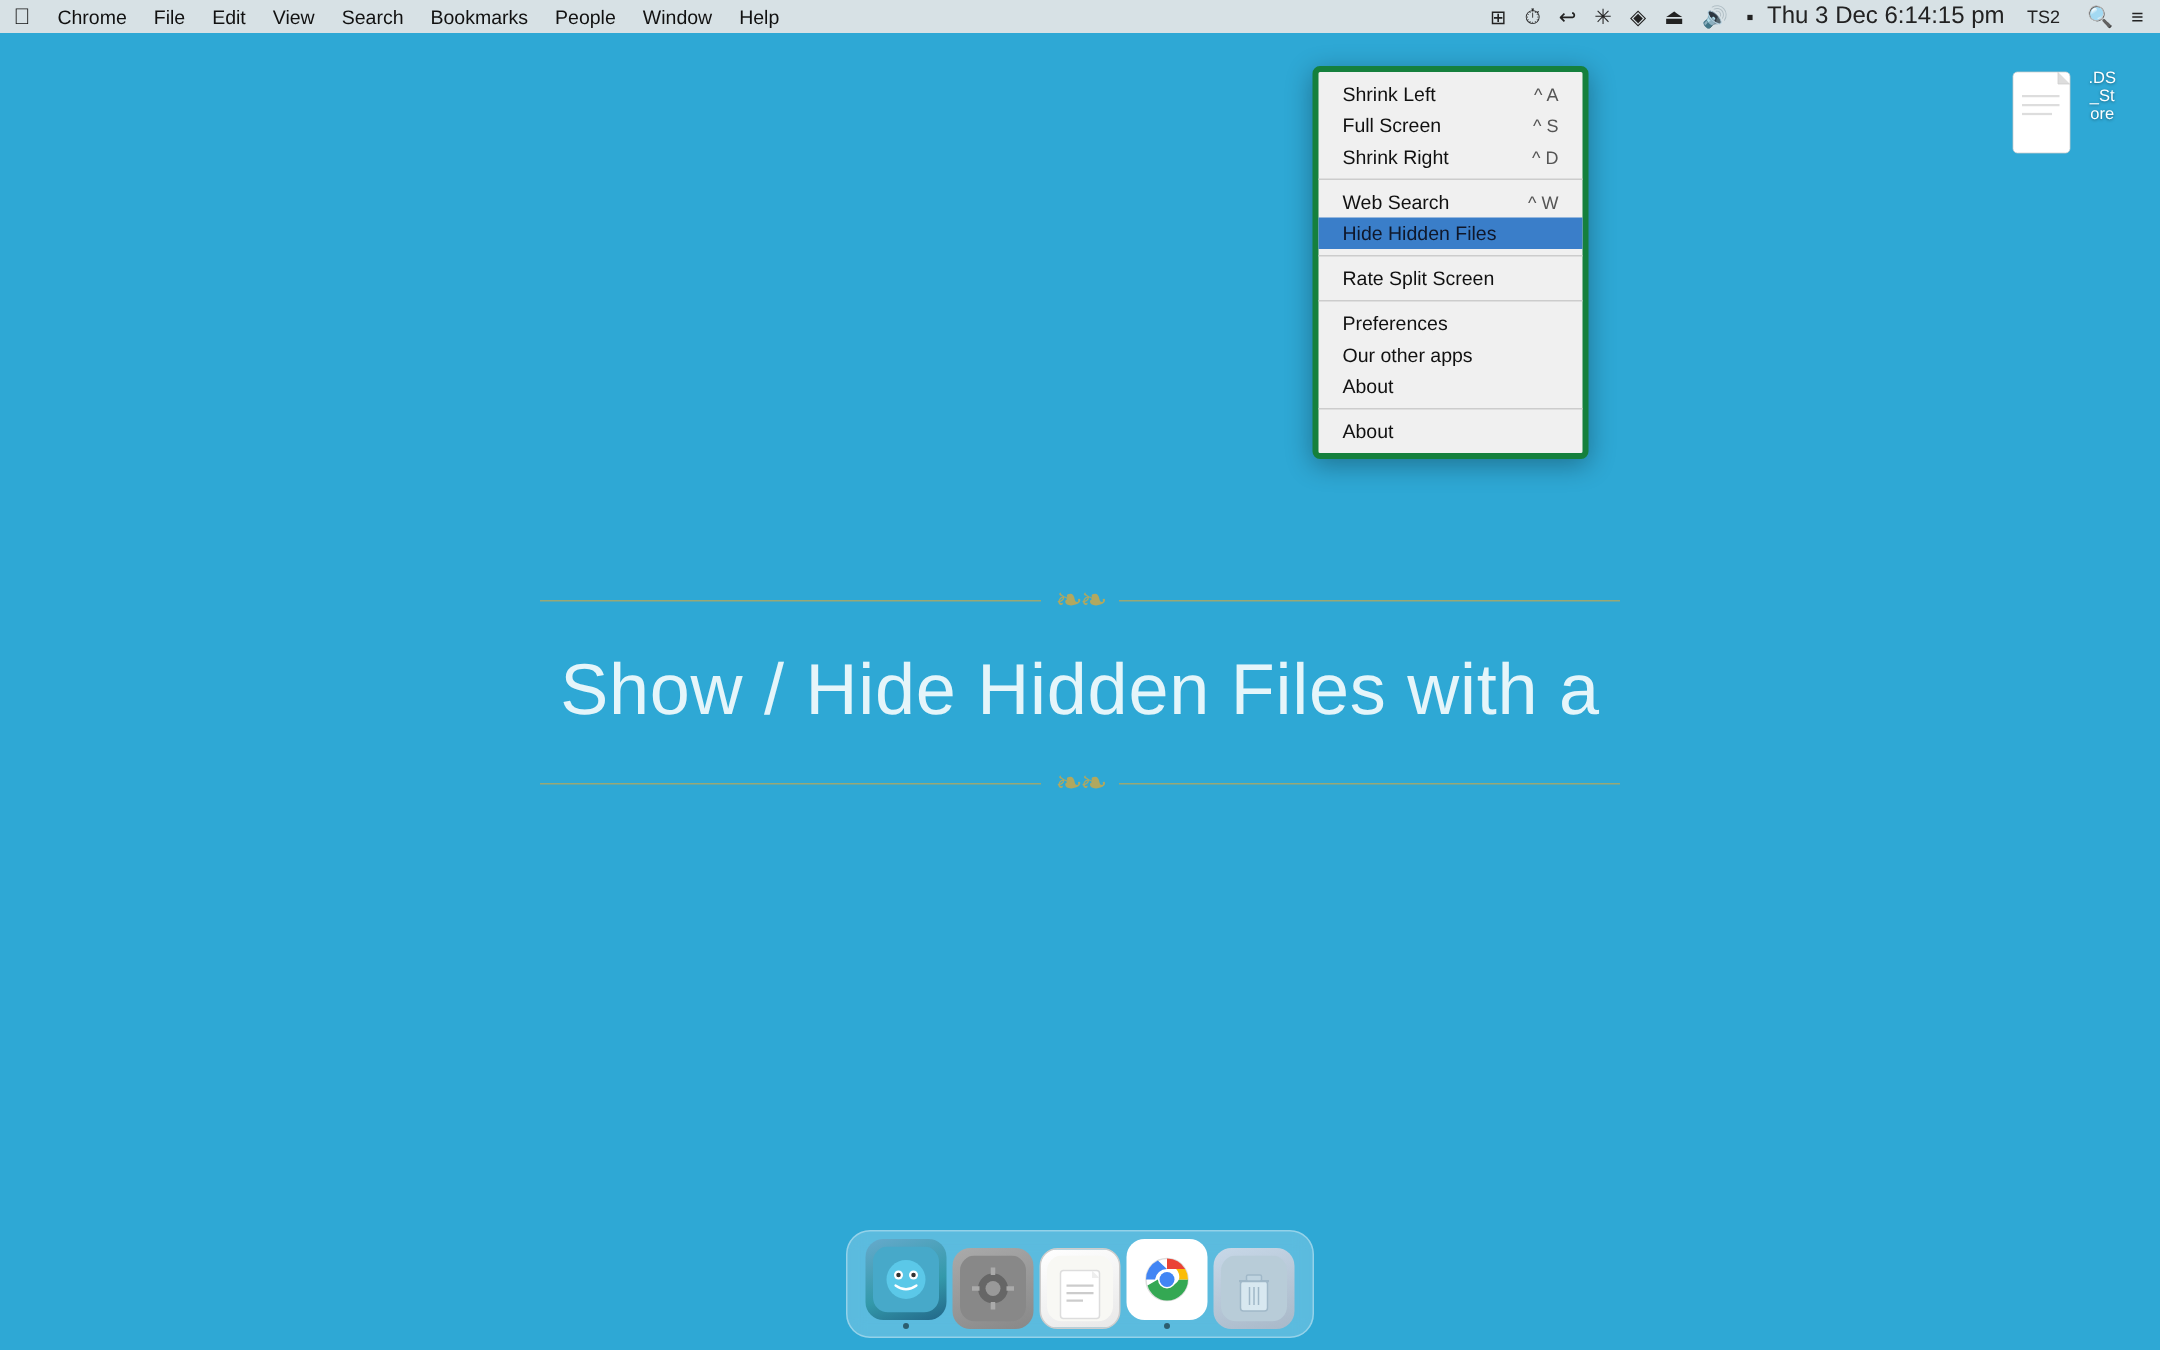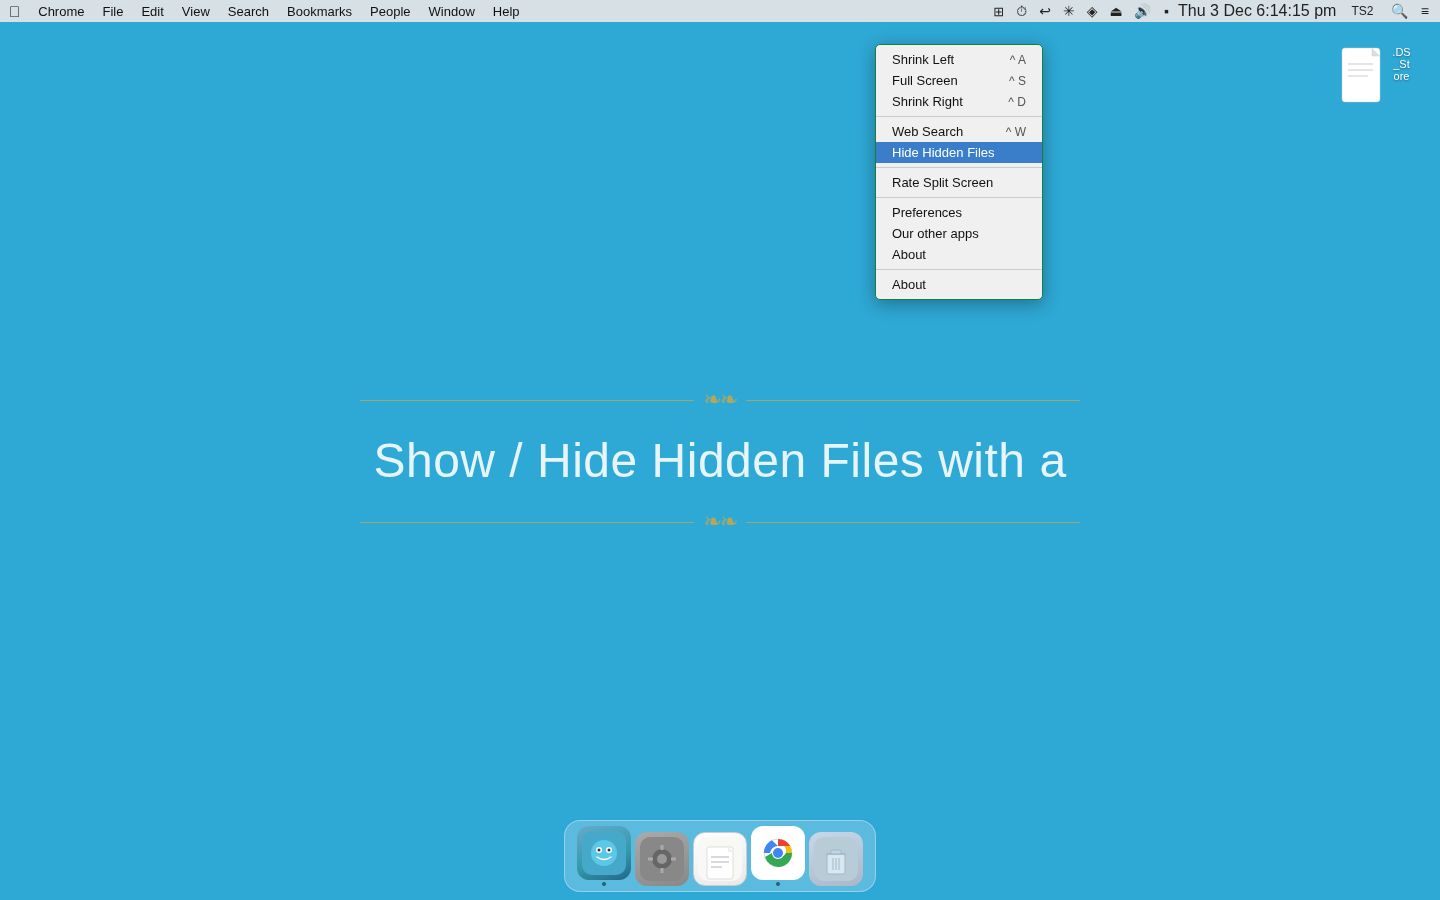--- a/index.html
+++ b/index.html
@@ -128,41 +128,41 @@
       line-height: 1.25;
       letter-spacing: 0.5px;
       text-align: center;
     }
 
     
     #dropdown {
       position: absolute;
       top: 22px;
       left: 875px;
-      width: 168px;
+      width: 184px;
       background: #f0f0f0;
-      border: 1px solid #15803d;
+      border: 4px solid #15803d;
       border-radius: 5px;
       box-shadow: 0 4px 18px rgba(0,0,0,0.32);
       padding: 4px 0;
       z-index: 200;
       font-size: 13px;
       color: #111;
     }
     .dd-item {
       padding: 3px 16px;
       cursor: default;
       white-space: nowrap;
       display: flex;
       justify-content: space-between;
       align-items: center;
     }
     .dd-item.highlighted {
       background: #3a7ec9;
-      color: #ffffff;
+      color: #0f172a;
     }
     .dd-shortcut {
       font-size: 12px;
       color: #555;
       margin-left: 12px;
     }
     .dd-separator {
       height: 1px;
       background: #ccc;
       margin: 4px 0;

